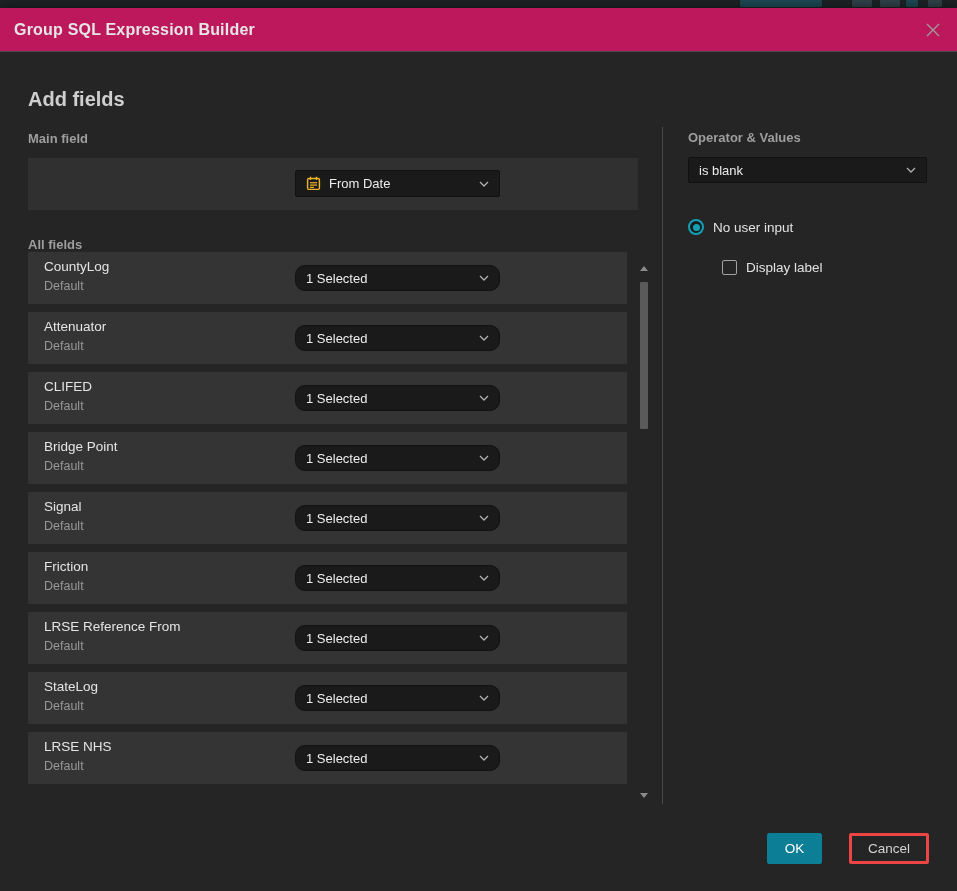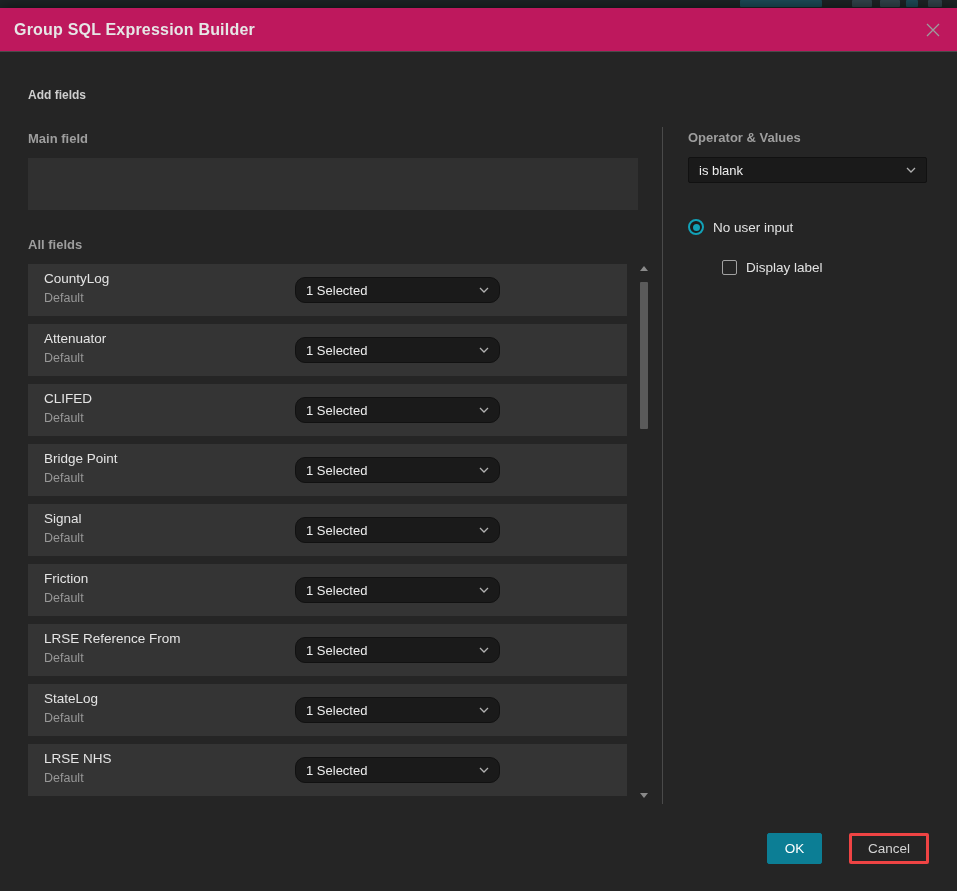--- a/index.html
+++ b/index.html
@@ -8,27 +8,27 @@
   
   .behind-strip{position:absolute;top:0;left:0;width:957px;height:8px;background:#1e2426;}
   .frag{position:absolute;top:0;height:7px;border-radius:1px;}
   .frag.teal{background:#1d4c59;}
   .frag.gray{background:#32454c;}
   
   .dialog{position:absolute;left:0;right:0;top:8px;bottom:0;background:#252525;box-shadow:0 0 14px rgba(0,0,0,.6);}
   .titlebar{position:absolute;top:0;left:0;right:0;height:44px;background:#be185d;border-bottom:1px solid #4a4a4a;}
   .title{position:absolute;left:14px;top:0;line-height:44px;font-size:16px;font-weight:700;color:#e6e6e6;letter-spacing:.2px;}
   .close-btn{position:absolute;right:13px;top:11px;width:22px;height:22px;display:flex;align-items:center;justify-content:center;cursor:pointer;background:transparent;border:none;padding:0;}
-  .section-title{position:absolute;left:28px;font-size:12px;font-weight:700;color:#cfcfcf;}
+  .section-title{position:absolute;left:28px;font-size:20px;font-weight:700;color:#cfcfcf;}
   .sub-label{position:absolute;font-size:13px;font-weight:700;color:#9e9e9e;}
   .panel{position:absolute;left:28px;top:150px;width:610px;height:52px;background:#303030;}
   .dd{position:absolute;background:#1a1a1a;border:1px solid #111;border-radius:2px;display:flex;align-items:center;padding:0 10px;cursor:pointer;}
   .dd .dd-text{color:#ededed;font-size:13px;white-space:nowrap;overflow:hidden;flex:1;}
   .dd .chev{flex:none;margin-left:8px;display:flex;align-items:center;}
-  .list{position:absolute;left:28px;top:256px;width:668px;}
+  .list{position:absolute;left:28px;top:244px;width:668px;}
   .row{position:relative;width:599px;height:52px;background:#343434;margin-bottom:8px;}
   .row .fname{position:absolute;left:16px;top:7px;font-size:13.5px;color:#e4e4e4;}
   .row .fsub{position:absolute;left:16px;top:27px;font-size:12.5px;color:#989898;}
   .row .dd{left:267px;top:13px;width:205px;height:26px;border-radius:10px;}
   .scrollbar{position:absolute;left:639px;top:256px;width:11px;height:536px;}
   .sb-arrow{position:absolute;left:1px;width:0;height:0;border-left:4px solid transparent;border-right:4px solid transparent;cursor:pointer;}
   .sb-up{top:2px;border-bottom:5px solid #8a8a8a;}
   .sb-down{bottom:2px;border-top:5px solid #8a8a8a;}
   .sb-thumb{position:absolute;left:1px;top:18px;width:8px;height:147px;background:#5a5a5a;border-radius:1px;cursor:pointer;}
   .vdivider{position:absolute;left:662px;top:119px;width:1px;height:677px;background:#4a4a4a;}
@@ -70,20 +70,38 @@
               <path d="M2 2 L14 14 M14 2 L2 14" stroke="#9d9d9d" stroke-width="1.3" fill="none"></path>
             </svg>
         </span>
       </button>
     </div>
 
     <div class="section-title" style="top:80px;">Add fields</div>
 
     <div class="sub-label" style="left:28px;top:123px;">Main field</div>
     <div class="panel">
+      <div class="dd" style="left:267px;top:12px;width:205px;height:27px;">
+        <span style="flex:none;margin-right:8px;">
+          <svg width="15" height="15" viewBox="0 0 16 16">
+            <rect x="1.7" y="2.7" width="12.6" height="11.6" rx="1.2" stroke="#f0b429" stroke-width="1.5" fill="none"></rect>
+            <line x1="4.8" y1="0.8" x2="4.8" y2="4.2" stroke="#f0b429" stroke-width="1.5"></line>
+            <line x1="11.2" y1="0.8" x2="11.2" y2="4.2" stroke="#f0b429" stroke-width="1.5"></line>
+            <line x1="4.2" y1="7.2" x2="11.8" y2="7.2" stroke="#f0b429" stroke-width="1.3"></line>
+            <line x1="4.2" y1="9.7" x2="11.8" y2="9.7" stroke="#f0b429" stroke-width="1.3"></line>
+            <line x1="4.2" y1="12.1" x2="8.5" y2="12.1" stroke="#f0b429" stroke-width="1.3"></line>
+          </svg>
+        </span>
+        <span class="dd-text">From Date</span>
+        <span class="chev">
+          <svg width="10" height="6" viewBox="0 0 10 6">
+              <path d="M1 1 L5 5 L9 1" stroke="#b0b0b0" stroke-width="1.3" fill="none"></path>
+            </svg>
+        </span>
+      </div>
     </div>
 
     <div class="sub-label" style="left:28px;top:229px;">All fields</div>
     <div class="list">
         <div class="row">
         <div class="fname">CountyLog</div>
         <div class="fsub">Default</div>
         <div class="dd">
           <span class="dd-text">1 Selected</span>
           <span class="chev">

